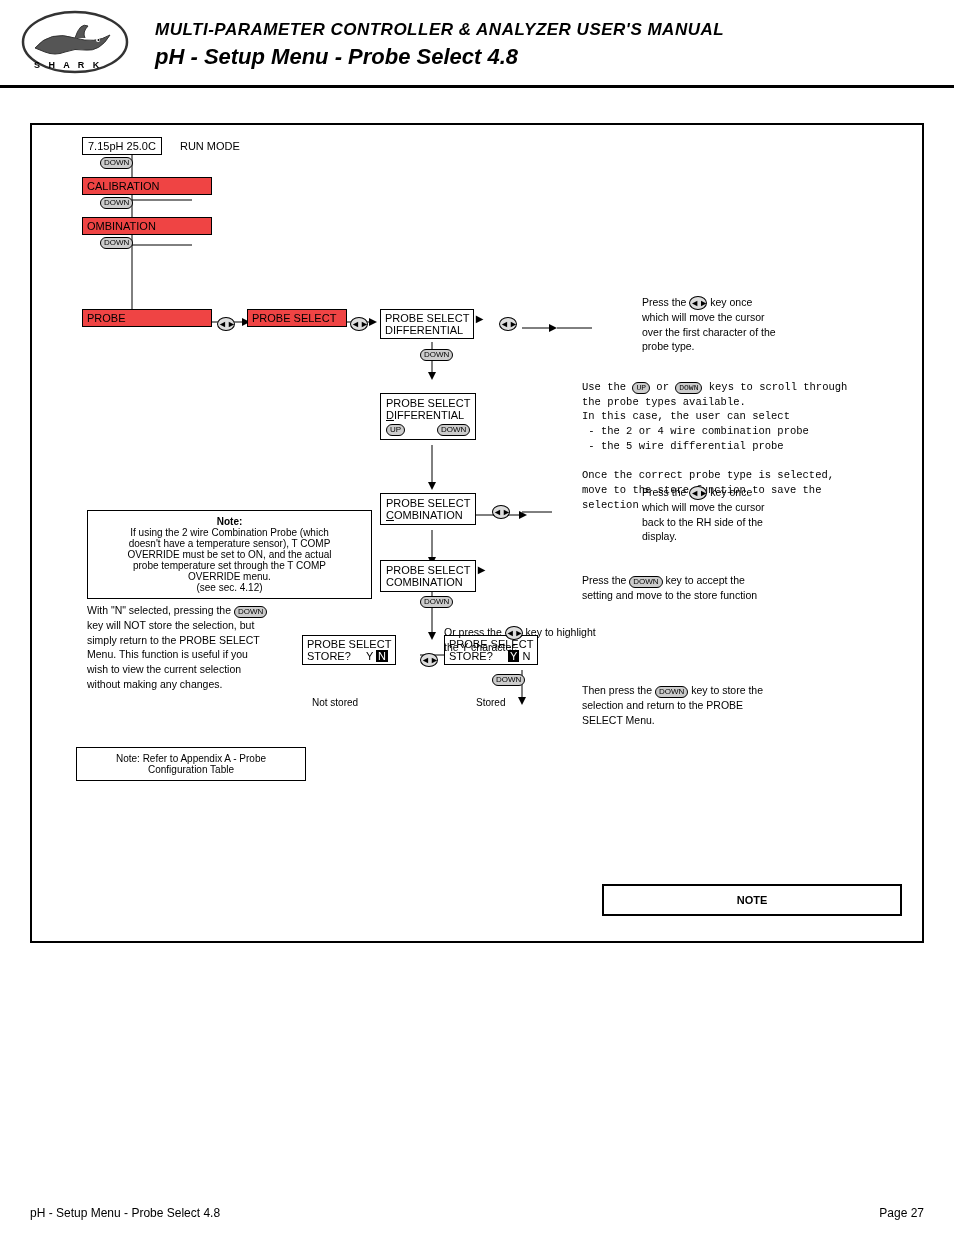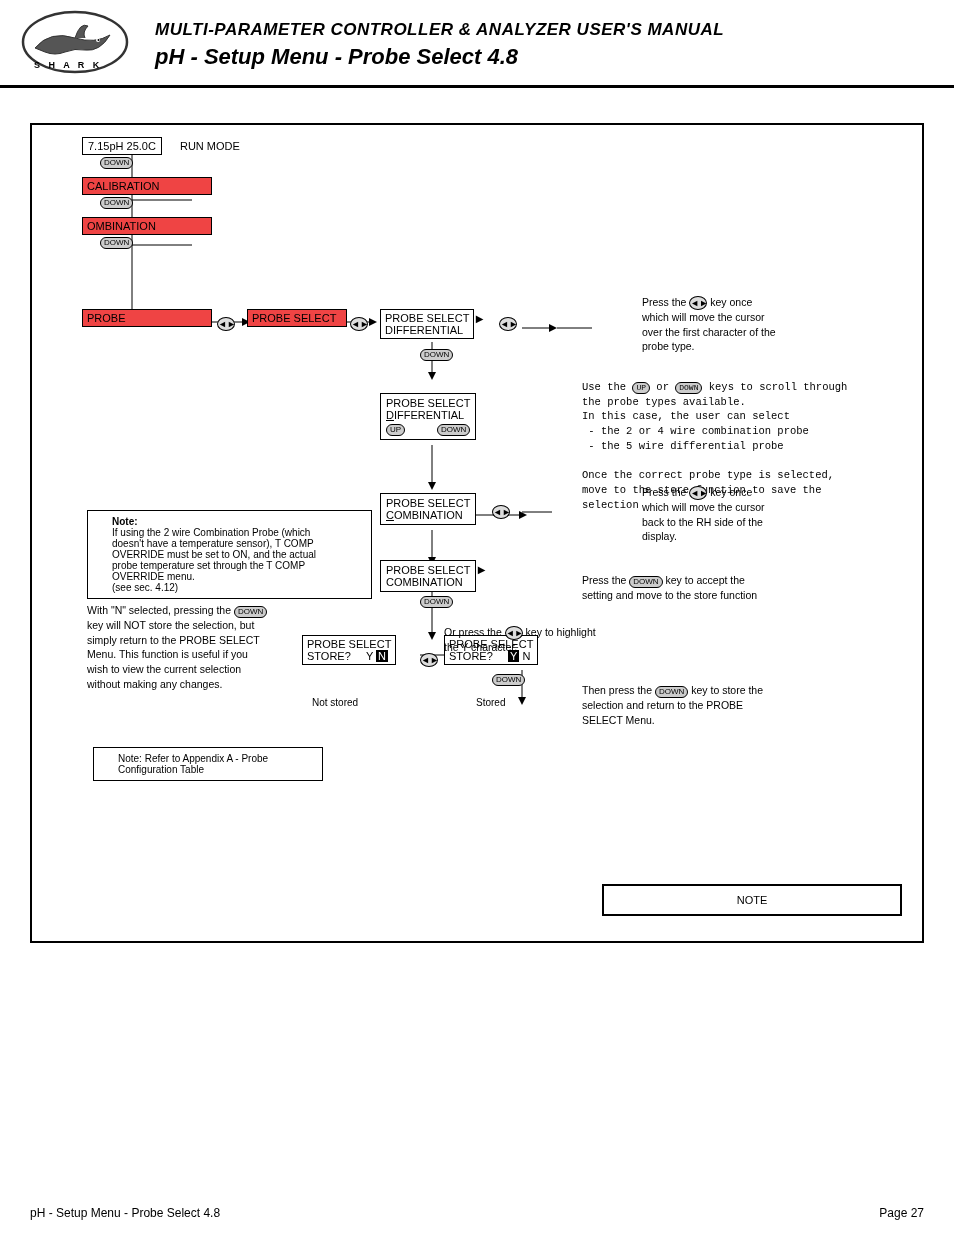--- a/index.html
+++ b/index.html
@@ -107,39 +107,40 @@
       font-size: 10.5px;
       line-height: 1.4;
     }
 
     
     .note-box {
       border: 1px solid #000;
       padding: 5px 24px;
       font-size: 10px;
       position: absolute;
+      text-align: center;
     }
 
     
     .flow-svg {
       position: absolute;
       top: 0;
       left: 0;
       width: 100%;
       height: 100%;
       pointer-events: none;
     }
 
     .bottom-note-box {
       border: 2px solid #000;
       padding: 8px 12px;
       position: absolute;
       text-align: center;
       font-size: 11px;
-      font-weight: normal;
+      font-weight: bold;
     }
   </style>
 </head>
 <body>
 
 <div class="header">
   <div class="logo-area">
     <svg width="110" height="65" viewBox="0 0 110 65">
       <ellipse cx="55" cy="32" rx="52" ry="30" fill="none" stroke="#333" stroke-width="2.5"></ellipse>
 
@@ -353,21 +354,21 @@
     <div class="note-box" style="top:385px; left:55px; width:285px;">
       <strong>Note:</strong><br>
       If using the 2 wire Combination Probe (which<br>
       doesn't have a temperature sensor), T COMP<br>
       OVERRIDE must be set to ON, and the actual<br>
       probe temperature set through the T COMP<br>
       OVERRIDE menu.<br>
       (see sec. 4.12)
     </div>
 
-    <div class="note-box" style="top:622px; left:61px; width:230px;">
+    <div class="note-box" style="top:622px; left:44px; width:230px;">
       Note: Refer to Appendix A - Probe<br>
       Configuration Table
     </div>
 
     <div class="explain-text" style="top:478px; left:55px; width:245px;">
       With "N" selected, pressing the <span class="btn-down" style="font-size:8px;border:1px solid #000;border-radius:8px;padding:1px 3px;background:#ccc;">DOWN</span><br>
       key will NOT store the selection, but<br>
       simply return to the PROBE SELECT<br>
       Menu. This function is useful if you<br>
       wish to view the current selection<br>

